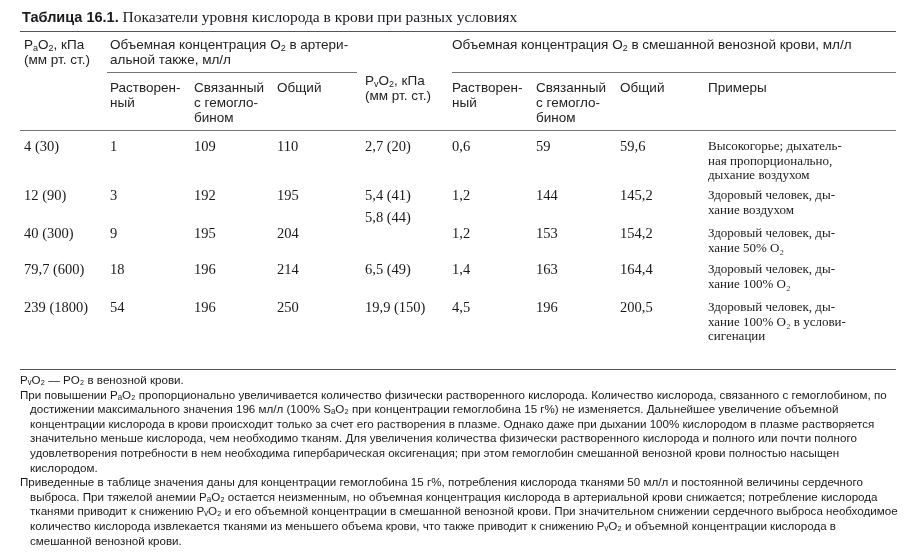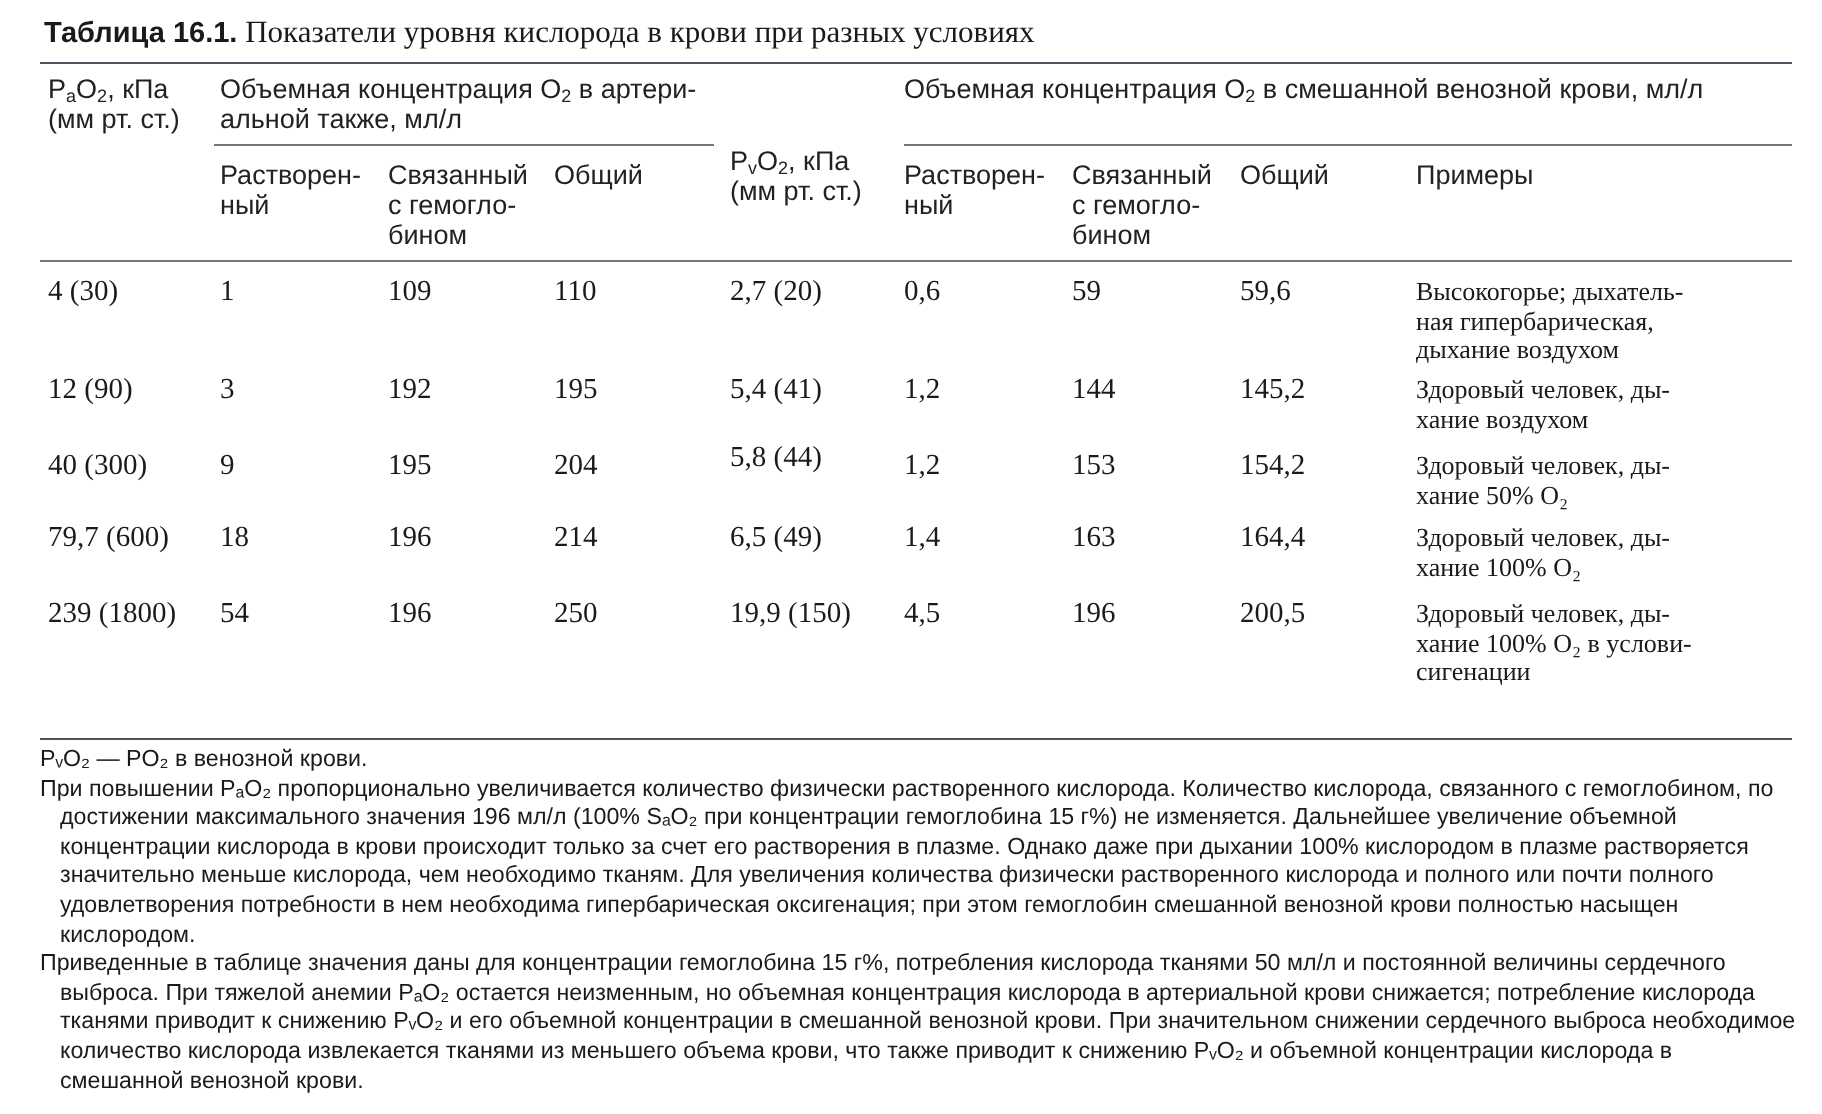--- a/index.html
+++ b/index.html
@@ -86,21 +86,21 @@
       <div class="cell" style="left: 24px; top: 139px;">4 (30)</div>
       <div class="cell" style="left: 110px; top: 139px;">1</div>
       <div class="cell" style="left: 194px; top: 139px;">109</div>
       <div class="cell" style="left: 277px; top: 139px;">110</div>
       <div class="cell" style="left: 365px; top: 139px;">2,7 (20)</div>
       <div class="cell" style="left: 452px; top: 139px;">0,6</div>
       <div class="cell" style="left: 536px; top: 139px;">59</div>
       <div class="cell" style="left: 620px; top: 139px;">59,6</div>
       <div class="cell ex" style="left: 708px; top: 139px;">
         <div>Высокогорье; дыхатель-</div>
-        <div>ная гипербарическая,</div>
+        <div>ная пропорционально,</div>
         <div>дыхание воздухом</div>
       </div>
     </div>
     <div>
       <div class="cell" style="left: 24px; top: 188px;">12 (90)</div>
       <div class="cell" style="left: 110px; top: 188px;">3</div>
       <div class="cell" style="left: 194px; top: 188px;">192</div>
       <div class="cell" style="left: 277px; top: 188px;">195</div>
       <div class="cell" style="left: 365px; top: 188px;">5,4 (41)</div>
       <div class="cell" style="left: 452px; top: 188px;">1,2</div>
@@ -109,21 +109,21 @@
       <div class="cell ex" style="left: 708px; top: 188px;">
         <div>Здоровый человек, ды-</div>
         <div>хание воздухом</div>
       </div>
     </div>
     <div>
       <div class="cell" style="left: 24px; top: 226px;">40 (300)</div>
       <div class="cell" style="left: 110px; top: 226px;">9</div>
       <div class="cell" style="left: 194px; top: 226px;">195</div>
       <div class="cell" style="left: 277px; top: 226px;">204</div>
-      <div class="cell" style="left: 365px; top: 222px;">5,8 (44)</div>
+      <div class="cell" style="left: 365px; top: 210px;">5,8 (44)</div>
       <div class="cell" style="left: 452px; top: 226px;">1,2</div>
       <div class="cell" style="left: 536px; top: 226px;">153</div>
       <div class="cell" style="left: 620px; top: 226px;">154,2</div>
       <div class="cell ex" style="left: 708px; top: 226px;">
         <div>Здоровый человек, ды-</div>
         <div>хание 50% O₂</div>
       </div>
     </div>
     <div>
       <div class="cell" style="left: 24px; top: 262px;">79,7 (600)</div>

